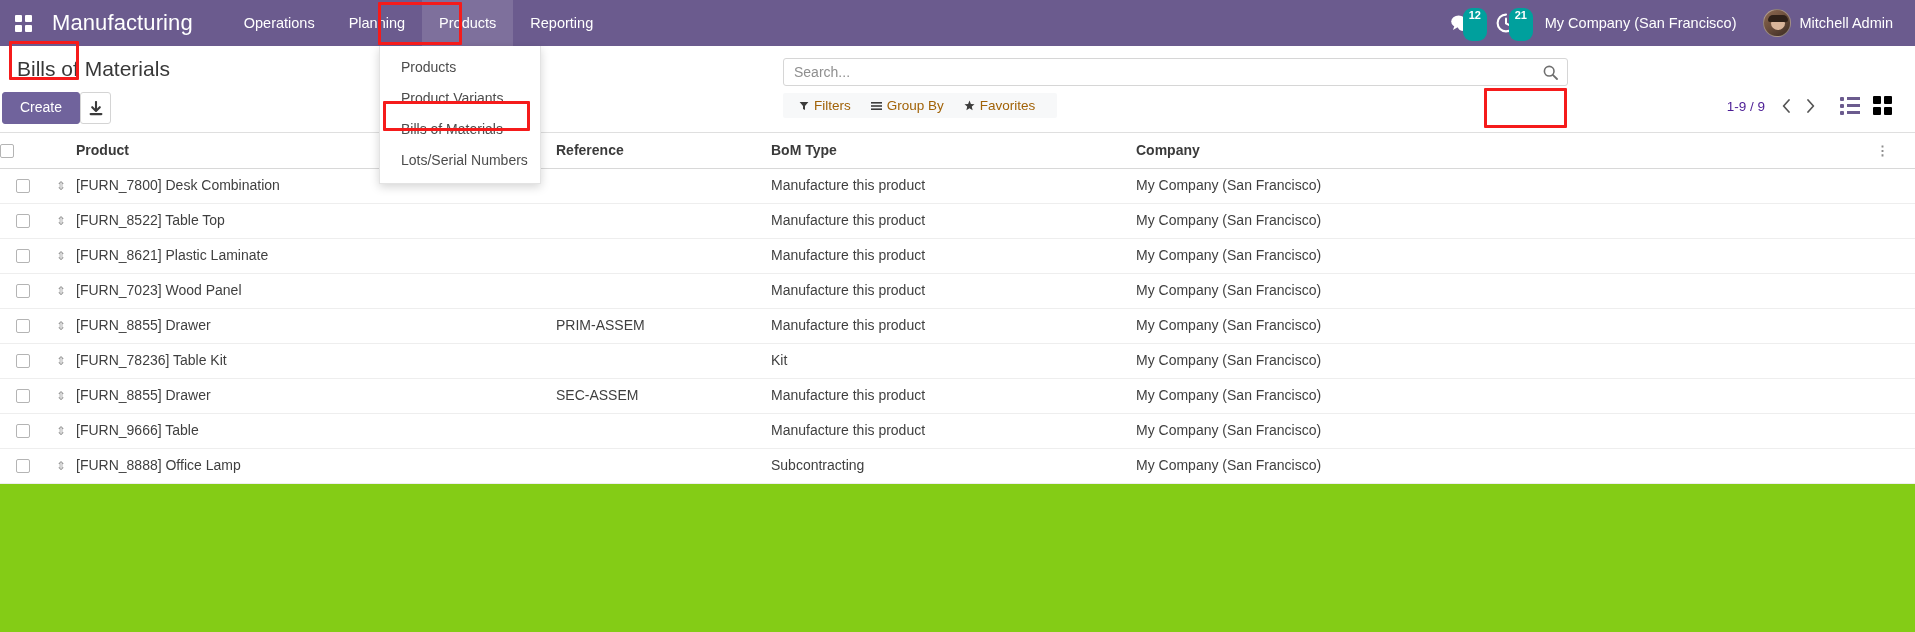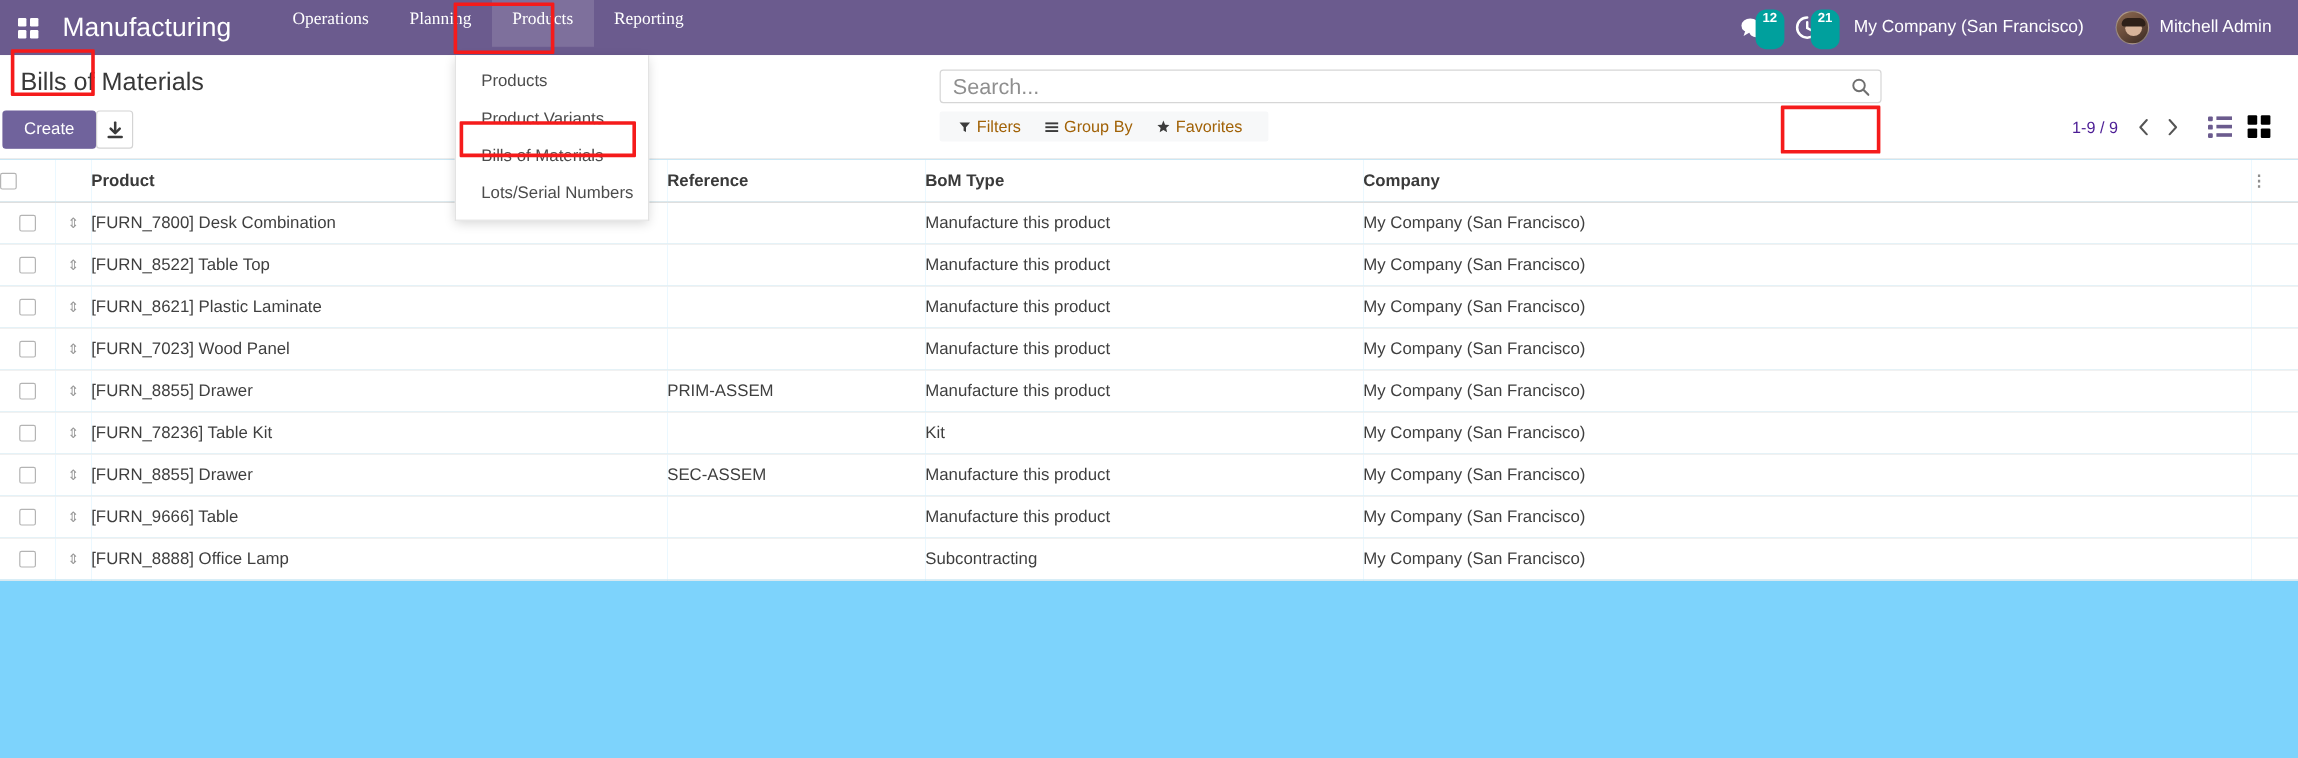--- a/index.html
+++ b/index.html
@@ -29,21 +29,21 @@
     grid-template-rows: 7px 7px;
     gap: 3px;
   }
   .apps-grid i { display: block; background: #ffffff; border-radius: 1px; }
   .brand {
     font-size: 22px; font-weight: normal; color: #ffffff;
     margin-left: 6px; margin-right: 34px;
     letter-spacing: .1px;
     white-space: nowrap;
   }
-  .menu-items { display: flex; align-items: flex-end; height: 32px; font-family: Liberation Serif, serif; }
+  .menu-items { display: flex; align-items: center; height: 32px; }
   .menu-item {
     font-size: 14.5px; color: #ffffff;
     padding: 0 17px; height: 46px;
     display: flex; align-items: center;
     cursor: pointer; white-space: nowrap;
   }
   .menu-item.active { background: rgba(255,255,255,.13); }
 
   .nav-right {
     margin-left: auto; display: flex; align-items: center;
@@ -135,21 +135,21 @@
 
   .search-wrap {
     position: absolute; left: 783px; top: 12px;
     width: 785px; height: 28px;
     border: 1px solid #d6d6d6; border-radius: 3px;
     background: #fff;
     display: flex; align-items: center;
   }
   .search-input {
     flex: 1; border: none; outline: none;
-    font-size: 18px; color: #0f766e;
+    font-size: 14px; color: #0f766e;
     padding: 0 10px; background: transparent;
     font-family: "Liberation Sans", sans-serif;
     height: 26px;
   }
   .search-input::placeholder { color: #8f8f8f; }
   .search-icon-btn {
     padding: 0 9px; cursor: pointer; display: flex; align-items: center;
   }
 
   .filter-bar {
@@ -198,21 +198,21 @@
   .ico-list i::before { content:""; width:4px; height:4px; background: currentColor; border-radius:1px; }
   .ico-list i::after  { content:""; width:13px; height:3px; background: currentColor; }
   
   .ico-kanban { display: grid; grid-template-columns: 8px 8px; grid-template-rows: 8px 8px; gap: 3px; }
   .ico-kanban i { background: currentColor; border-radius: 1px; }
 
   
   .table-area {
     position: absolute; top: 133px; left: 0;
     width: 1915px; height: 499px;
-    background: #7dd3fc; overflow: hidden;
+    background: #84cc16; overflow: hidden;
   }
   table.list { width: 1915px; border-collapse: collapse; table-layout: fixed; }
   table.list thead th {
     background: #ffffff;
     border-bottom: 1px solid #d8d8d8;
     font-size: 14px; font-weight: bold; color: #3a3a3a;
     text-align: left; padding: 8px 0 9px 0;
     height: 35px; white-space: nowrap;
   }
   table.list tbody td {

